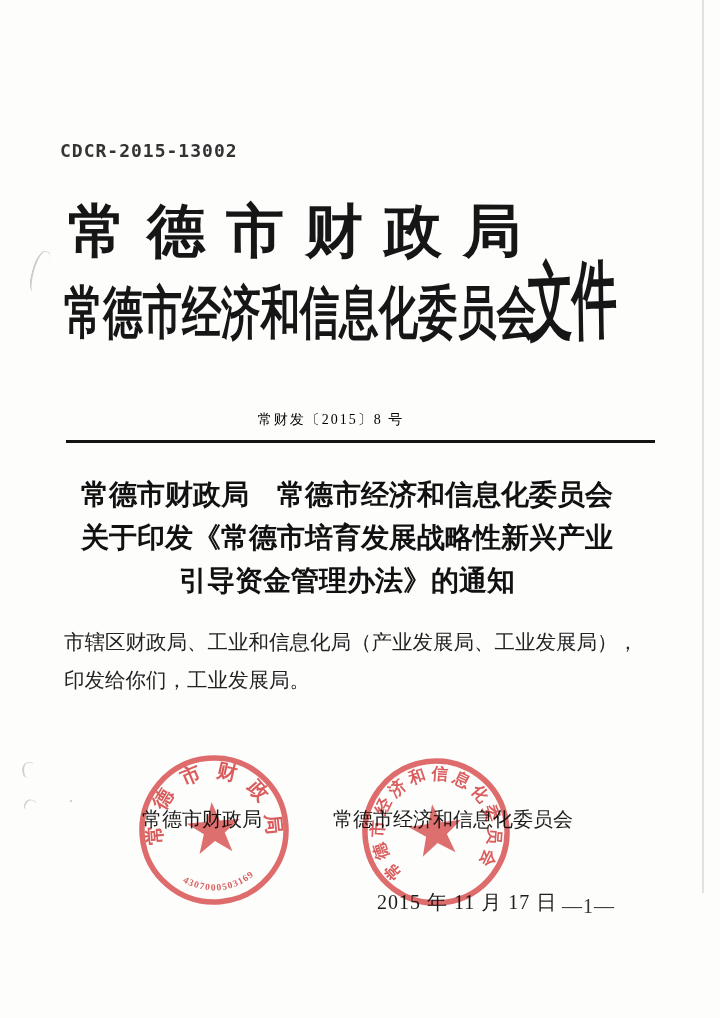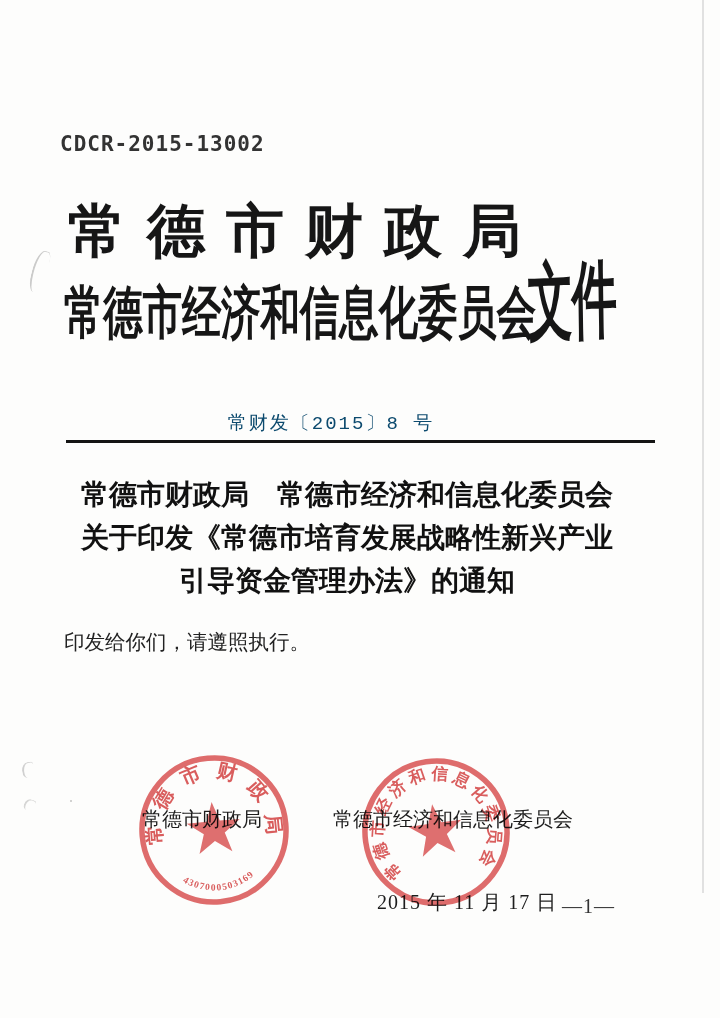--- a/index.html
+++ b/index.html
@@ -5,43 +5,43 @@
   html,body{margin:0;padding:0;}
   body{
     width:720px;height:1018px;position:relative;overflow:hidden;
     background:#fdfdfc;
     font-family:"Liberation Serif","DejaVu Serif",serif;
     color:#1f1f1f;
   }
   .abs{position:absolute;}
   
   .doc-code{
-    left:60px;top:132px;
+    left:60px;top:140px;
     font-family:"DejaVu Sans Mono","Liberation Mono",monospace;
-    font-size:21px;letter-spacing:1px;color:#333;font-weight:bold;
+    font-size:18px;letter-spacing:1px;color:#333;font-weight:bold;
   }
   
   .head-line1{
     left:68px;top:199px;white-space:nowrap;
     font-size:58px;font-weight:900;color:#161616;
     letter-spacing:21px;line-height:66px;
   }
   .head-line2{
     left:64px;top:280px;white-space:nowrap;
     font-size:57px;font-weight:900;color:#161616;
     transform:scaleX(0.69);transform-origin:0 0;line-height:66px;
   }
   .head-word{
     left:527px;top:247px;white-space:nowrap;
     font-size:45px;font-weight:900;color:#161616;letter-spacing:-1px;
     transform:scaleY(1.88) rotate(-1.5deg);transform-origin:0 0;
   }
   
   .doc-number-wrap{left:0;top:410px;width:662px;text-align:center;}
-  .doc-number{font-size:19px;color:#0c4a6e;letter-spacing:2px;font-family:Liberation Mono, monospace;}
+  .doc-number{font-size:14px;color:#000000;letter-spacing:2px;}
   .red-rule{left:66px;top:440px;width:589px;height:3px;background:#141414;}
   
   .title-wrap{left:-13px;top:473px;width:720px;text-align:center;}
   .title-line{font-size:28px;font-weight:800;color:#111;line-height:43px;white-space:nowrap;}
   
   .body-block{left:64px;top:623px;width:600px;font-size:20.5px;color:#222;}
   .body-line{height:38px;line-height:38px;white-space:nowrap;}
   .indent{text-indent:41px;}
   
   .sig{font-size:20px;color:#1d1d1d;white-space:nowrap;z-index:2;}
@@ -75,21 +75,22 @@
 
 <div class="abs red-rule"></div>
 
 <div class="abs title-wrap">
   <div class="title-line">常德市财政局　常德市经济和信息化委员会</div>
   <div class="title-line">关于印发《常德市培育发展战略性新兴产业</div>
   <div class="title-line">引导资金管理办法》的通知</div>
 </div>
 
 <div class="abs body-block">
-  <div class="body-line">印发给你们，请遵照执行。</div>
+  <div class="body-line">市辖区财政局、工业和信息化局（产业发展局、工业发展局），</div>
+  <div class="body-line">印发给你们，工业发展局。</div>
 </div>
 
 <div class="abs sig sig-org1">常德市财政局</div>
 <div class="abs sig sig-org2">常德市经济和信息化委员会</div>
 <div class="abs sig sig-date">2015 年 11 月 17 日</div>
 
 <svg class="abs seal" style="left:128px;top:744px;" width="172" height="172" viewBox="-86 -86 172 172">
   <g transform="rotate(-5)">
     <circle cx="0" cy="0" r="72" fill="none" stroke="#d84a4a" stroke-width="5.5" stroke-opacity=".92"></circle>
     <polygon fill="#d84a4a" fill-opacity=".9" points="0,-28 6.5,-8.9 26.6,-8.7 10.5,3.4 16.5,22.7 0,11 -16.5,22.7 -10.5,3.4 -26.6,-8.7 -6.5,-8.9"></polygon>

